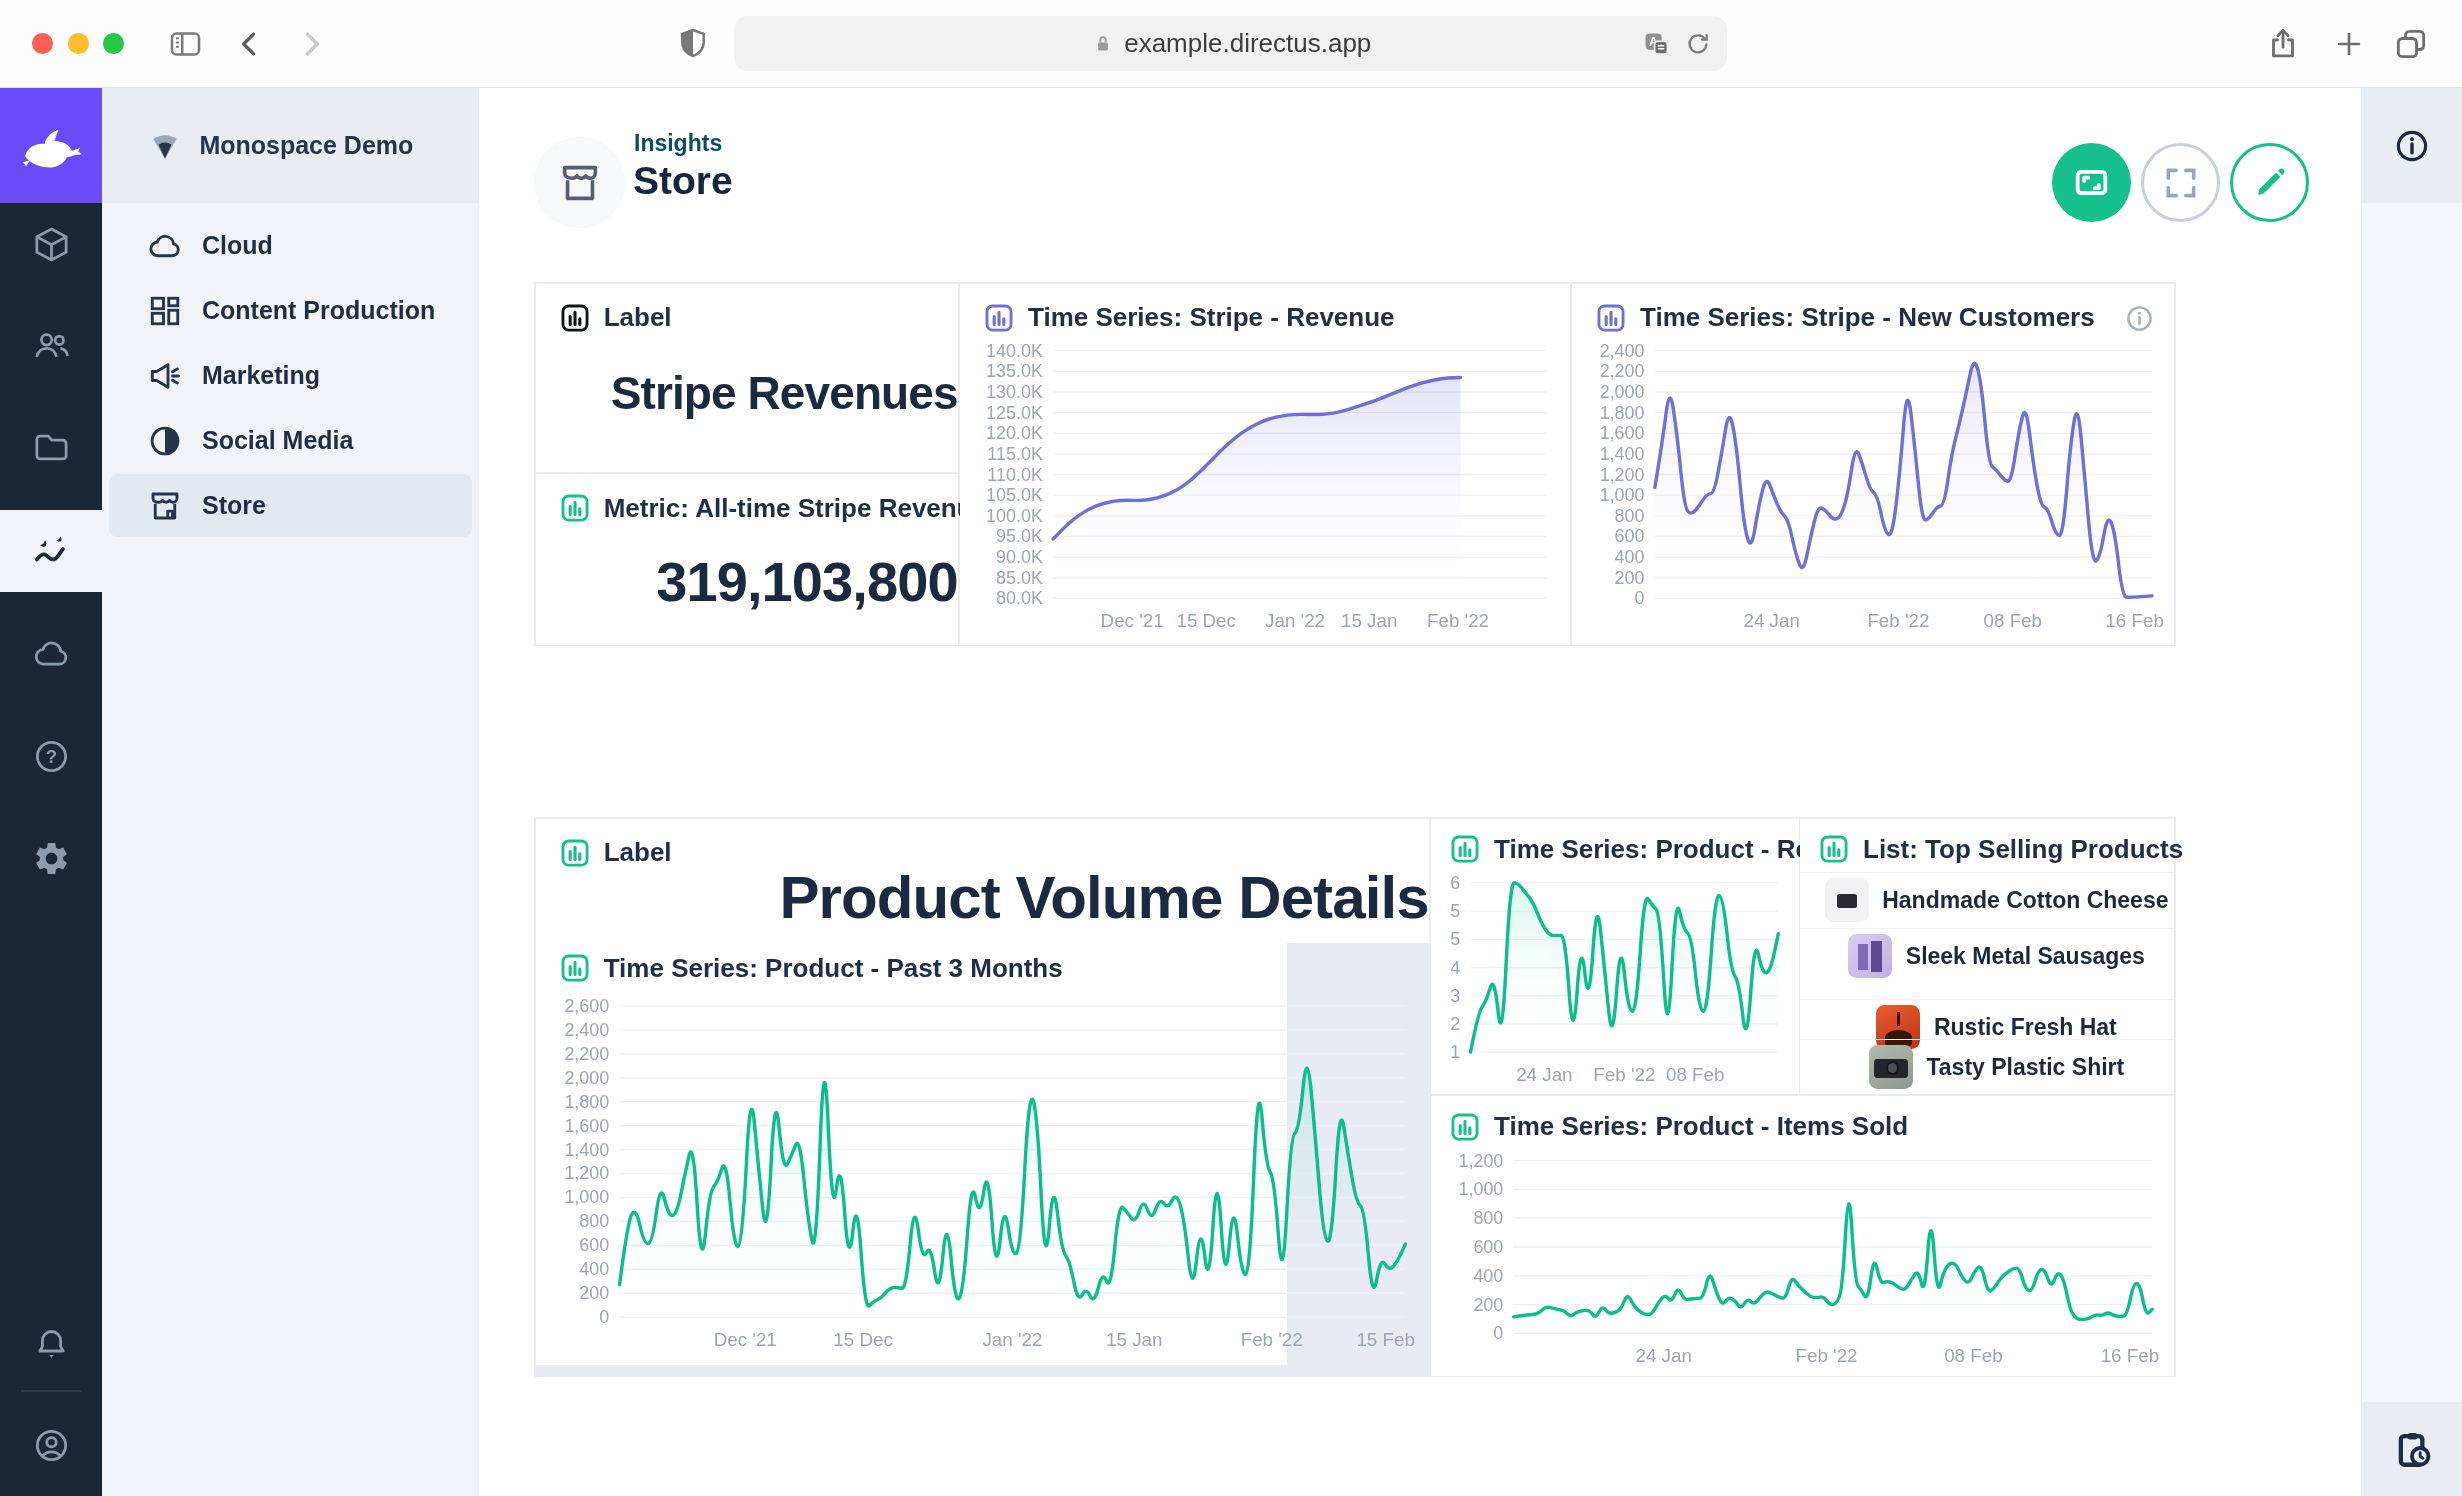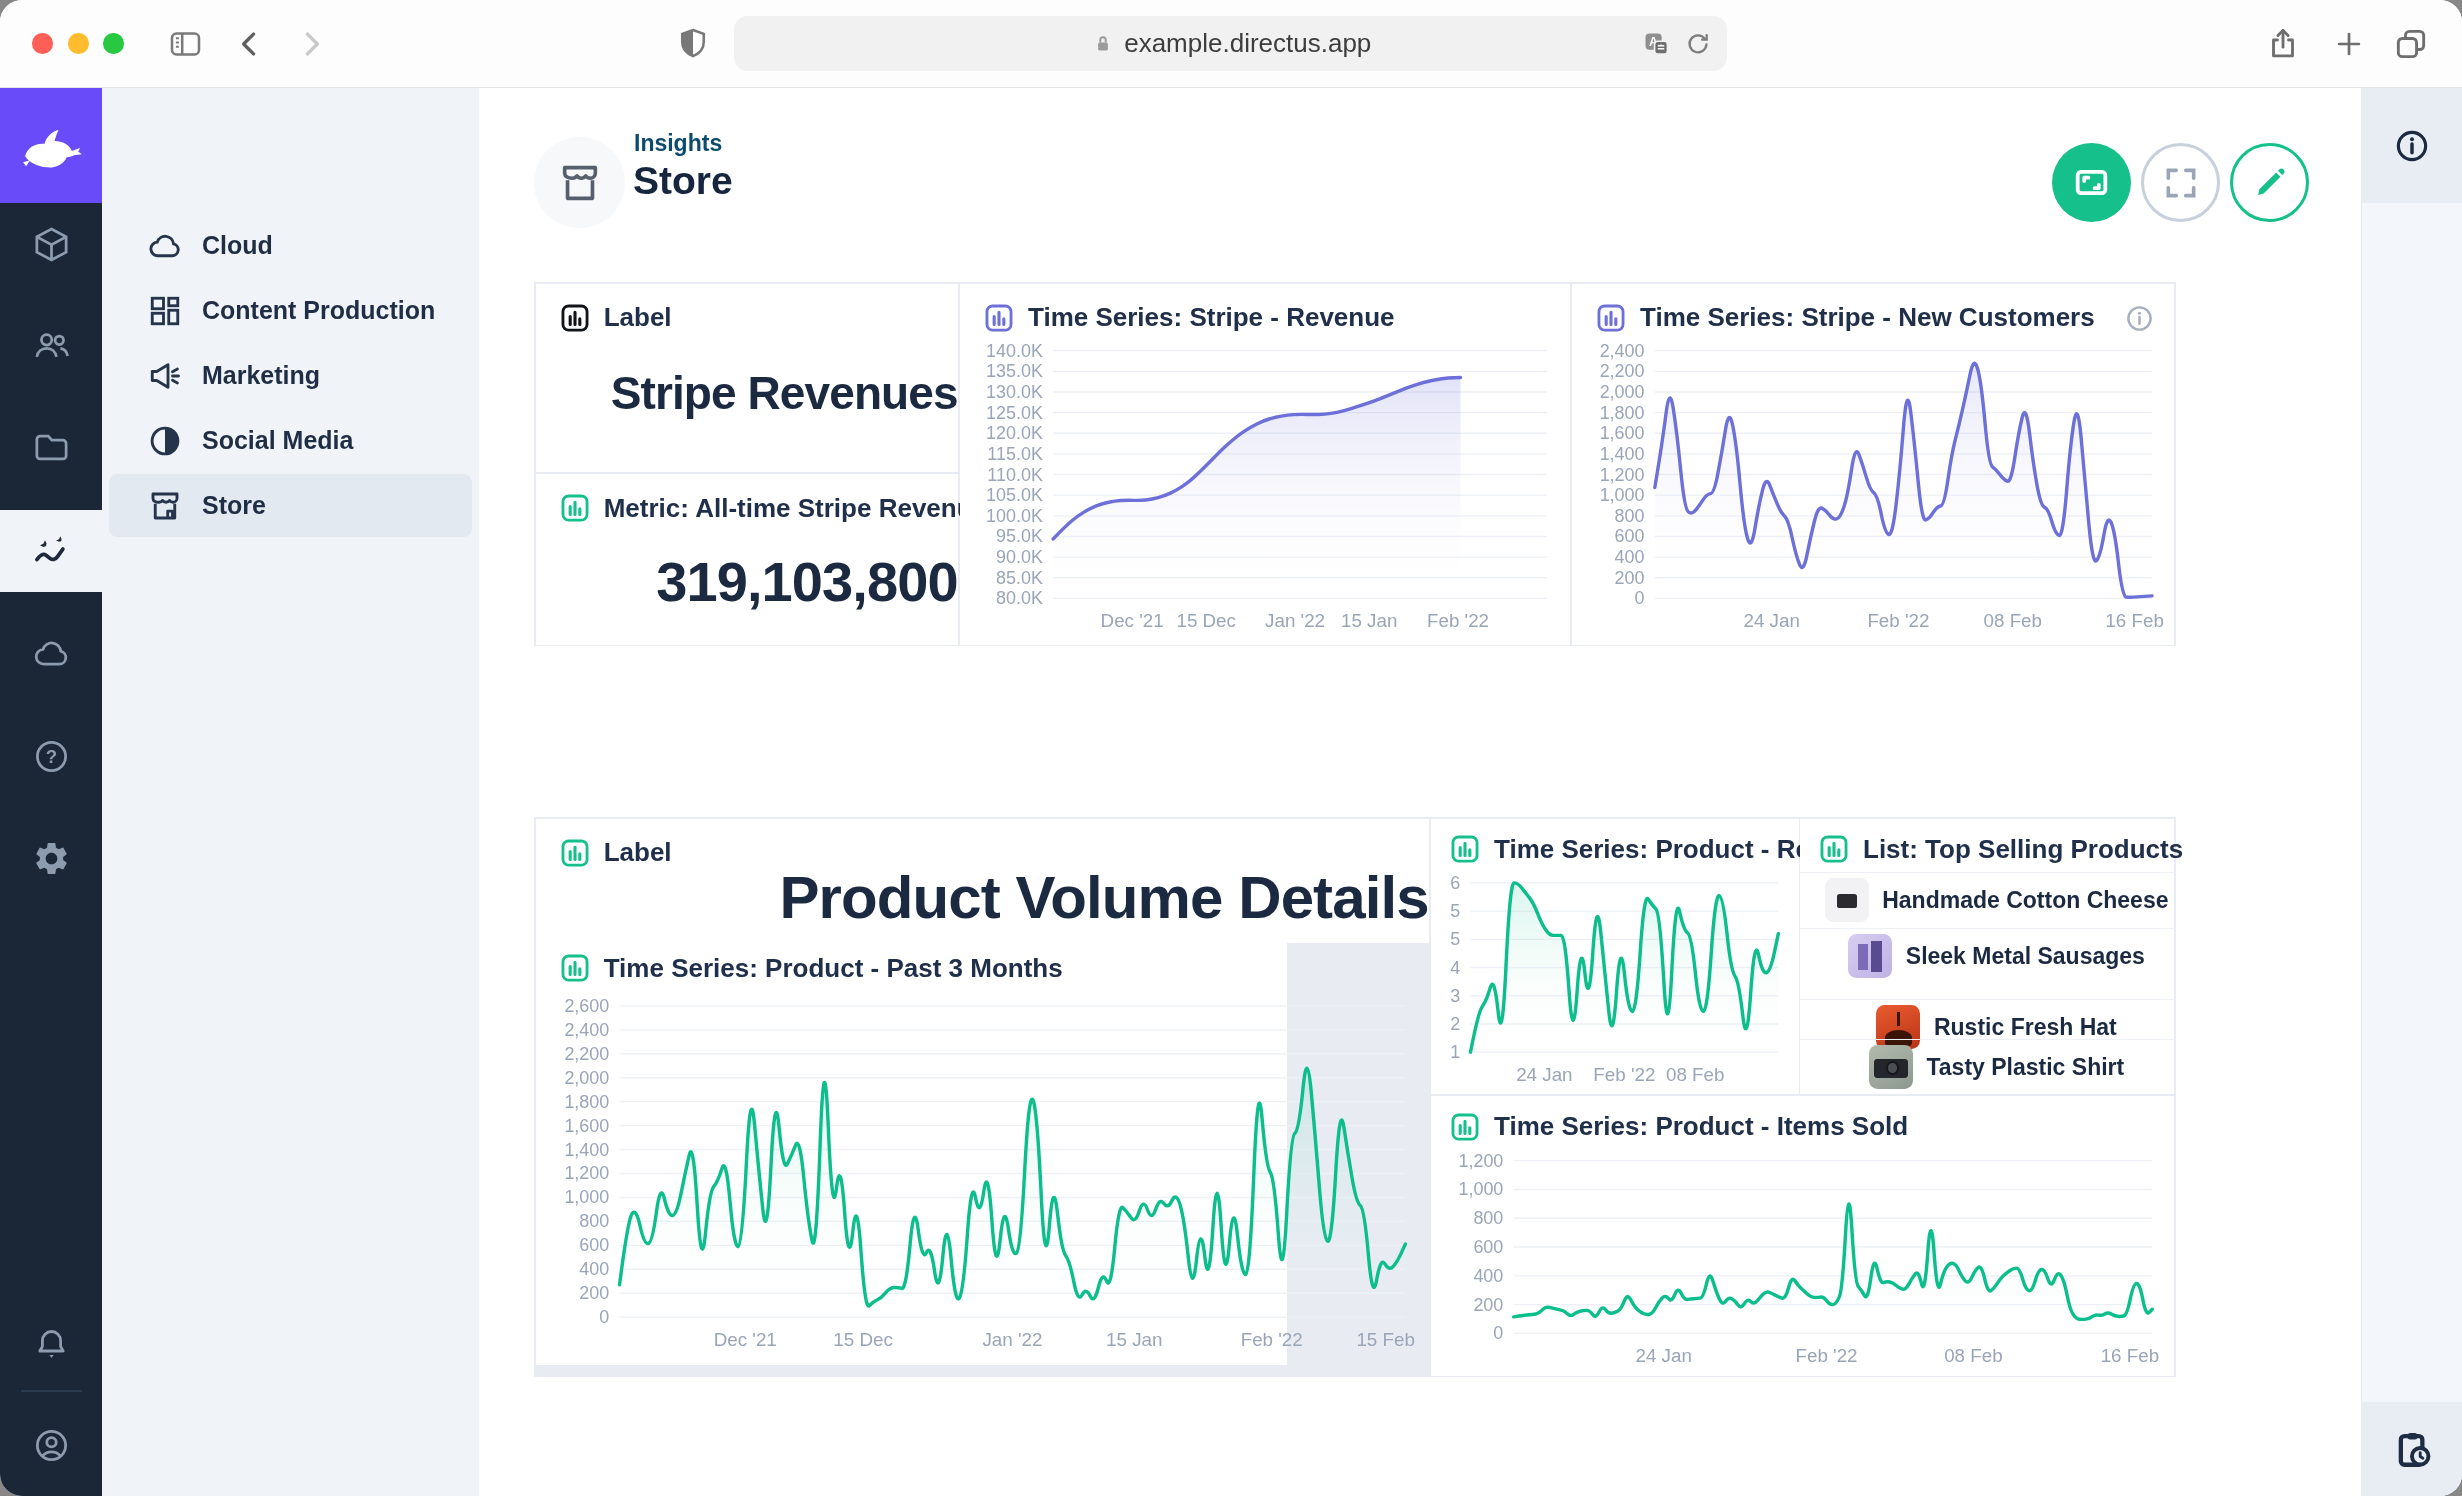--- a/index.html
+++ b/index.html
@@ -1,17 +1,17 @@
 <!DOCTYPE html>
 <html style="font-size:13.7px"><head>
 <meta charset="utf-8">
 <style>
   html,body{margin:0;padding:0;background:#888;}
   #stage{position:relative;width:2462px;height:1496px;background:#fff;overflow:hidden;
-         font-family:"Liberation Sans",sans-serif;border-radius:22px;-webkit-font-smoothing:antialiased;}
+         font-family:"Liberation Sans",sans-serif;-webkit-font-smoothing:antialiased;}
   .abs{position:absolute;}
   svg{display:block;}
 
   
   #chrome{left:0;top:0;width:2462px;height:88px;background:#FDFDFD;border-bottom:1.7px solid #E4E4E4;box-sizing:border-box;}
   .tl{width:20.5px;height:20.5px;border-radius:50%;top:33px;}
   #urlbar{left:734px;top:16.2px;width:993px;height:55px;background:#F1F1F2;border-radius:13.7px;
           display:flex;align-items:center;justify-content:center;color:#3D3D3D;font-size:26px;}
   #urlbar .lock{margin-right:8.5px;}
 
@@ -209,20 +209,27 @@
   <div id="mod-divider" class="abs" style="top:1390px"></div>
   <div class="mod abs" style="top:1404px">
     <svg width="39" height="39" viewBox="0 0 24 24" fill="none" stroke="#8D9BAE" stroke-width="1.7">
       <circle cx="12" cy="12" r="8.7"></circle>
         <circle cx="12" cy="10" r="2.9"></circle>
         <path d="M6.6 18.4a7.2 7.2 0 0 1 10.8 0"></path>
     </svg>
   </div>
 
   <div id="sidebar" class="abs"></div>
+  <div id="sidebar-header" class="abs">
+    <svg width="38" height="38" viewBox="0 0 24 24" style="margin-left:44px">
+      <path d="M12 20 4.6 7.6a13 13 0 0 1 14.8 0Z" fill="#9AA7B8"></path>
+      <path d="M12 20 7.9 11a8.4 8.4 0 0 1 8.2 0Z" fill="#27354A"></path>
+    </svg>
+    <span class="proj">Monospace Demo</span>
+  </div>
 
   <div class="navitem abs" style="top:214px">
     <svg width="36" height="36" viewBox="0 0 24 24" fill="none" stroke="#25334B" stroke-width="1.9">
       <path d="M7.5 18.5h9.3a4 4 0 0 0 .9-7.9 5.6 5.6 0 0 0-10.9-1.2 4.3 4.3 0 0 0 .7 9.1Z"></path>
     </svg>
     <span class="nlabel">Cloud</span>
   </div>
   <div class="navitem abs" style="top:279px">
     <svg width="36" height="36" viewBox="0 0 24 24" fill="none" stroke="#25334B" stroke-width="1.9">
       <rect x="3.5" y="3.5" width="7.5" height="7"></rect>

